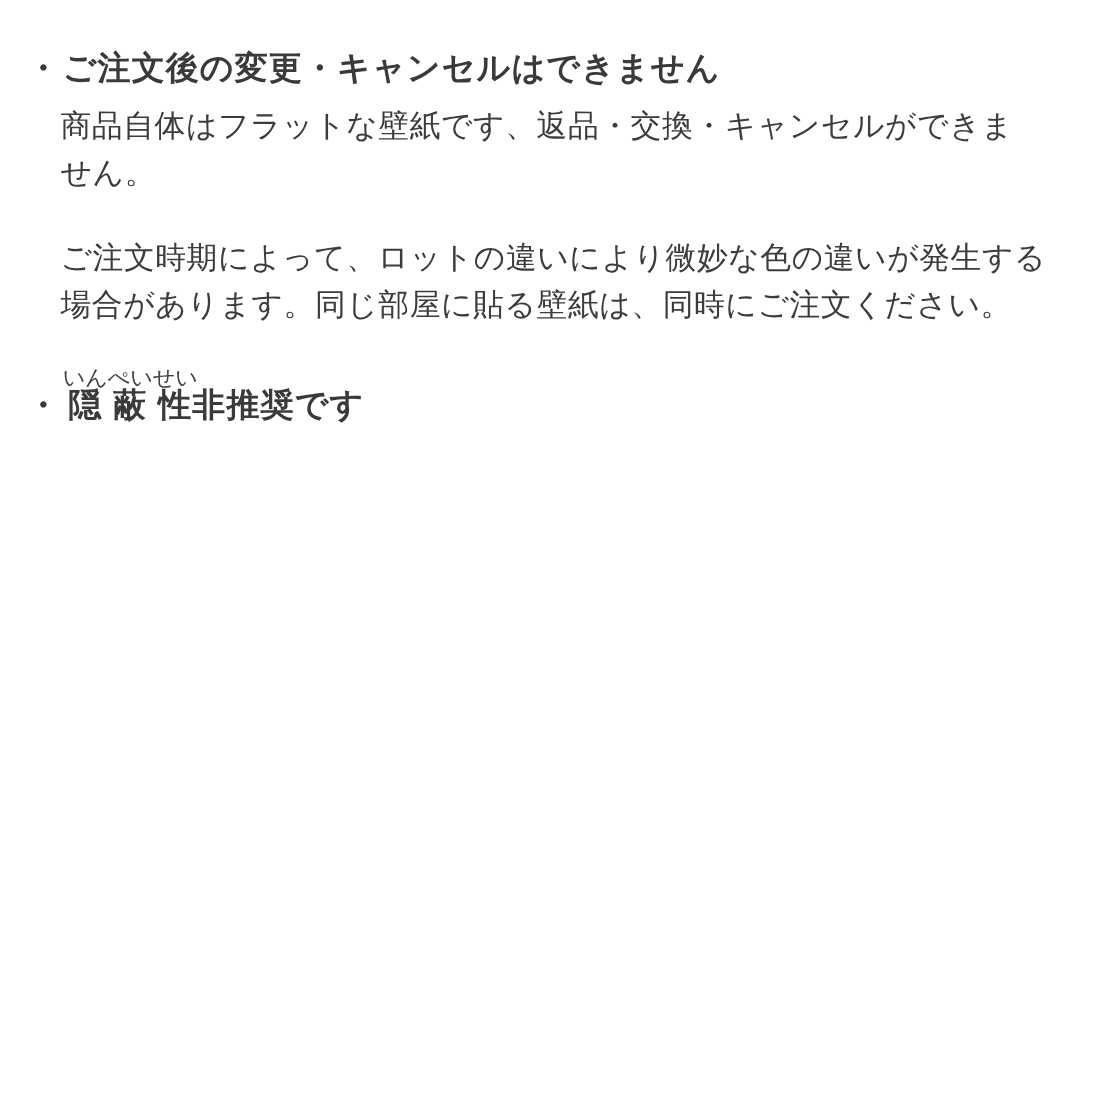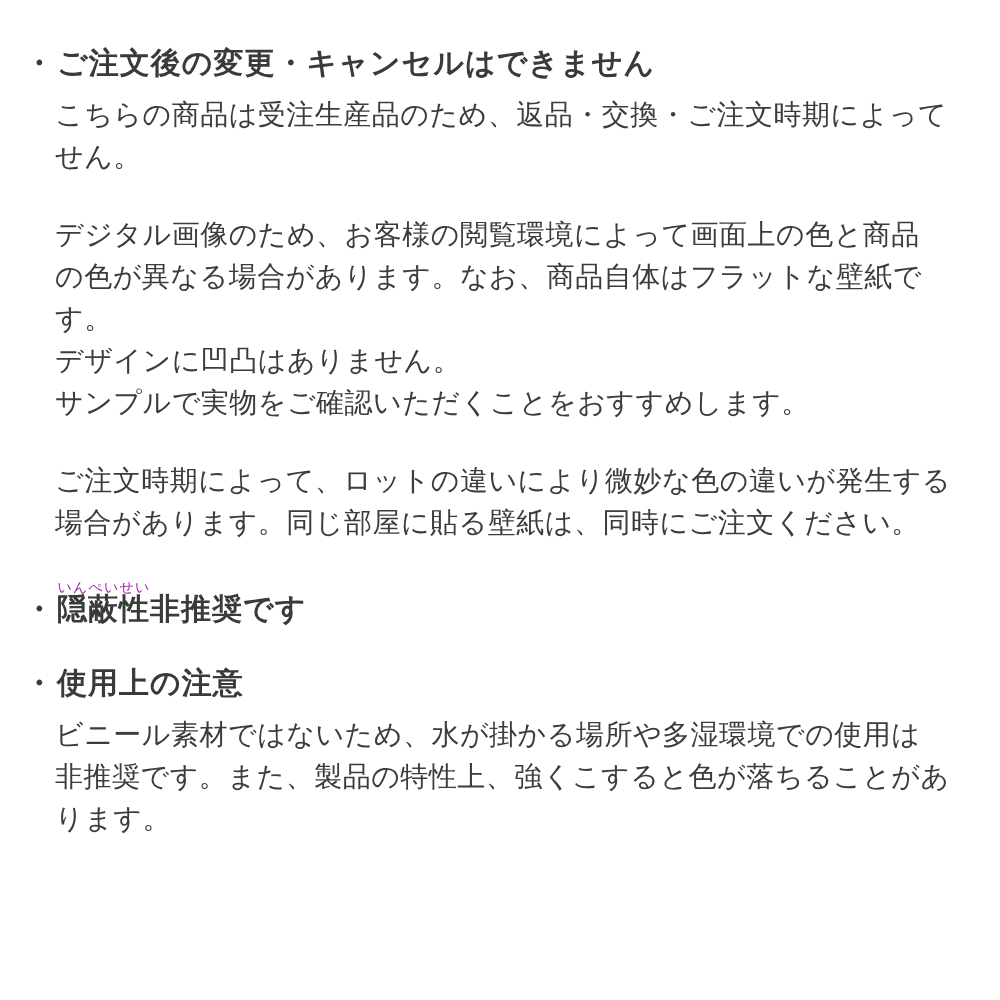--- a/index.html
+++ b/index.html
@@ -41,59 +41,47 @@
     line-height: 42px;
     letter-spacing: 0.5px;
     margin: 0 0 0 31px;
     white-space: pre-line;
     color: #3c3c3c;
   }
   ruby {
     ruby-position: over;
   }
   rt {
-    font-size: 14px;
+    font-size: 20px;
     font-weight: 400;
     letter-spacing: 0;
-    color: #a21caf;
+    color: #404040;
   }
 </style>
 </head>
 <body>
 
 <div class="page">
 
   <div class="section">
     <div class="section-heading">
       <span class="bullet">・</span><span>ご注文後の変更・キャンセルはできません</span>
     </div>
-    <div class="section-body">こちらの商品は受注生産品のため、返品・交換・ご注文時期によって
+    <div class="section-body">商品自体はフラットな壁紙です、返品・交換・キャンセルができま
 せん。</div>
   </div>
 
   <div class="section">
-    <div class="section-body">デジタル画像のため、お客様の閲覧環境によって画面上の色と商品
-の色が異なる場合があります。なお、商品自体はフラットな壁紙です。
-デザインに凹凸はありません。
-サンプルで実物をご確認いただくことをおすすめします。</div>
   </div>
 
   <div class="section">
     <div class="section-body">ご注文時期によって、ロットの違いにより微妙な色の違いが発生する
 場合があります。同じ部屋に貼る壁紙は、同時にご注文ください。</div>
   </div>
 
   <div class="section">
     <div class="section-heading">
       <span class="bullet">・</span><ruby><span>隠蔽性</span><rt>いんぺいせい</rt></ruby><span>非推奨です</span>
     </div>
   </div>
 
-  <div class="section">
-    <div class="section-heading">
-      <span class="bullet">・</span><span>使用上の注意</span>
-    </div>
-    <div class="section-body">ビニール素材ではないため、水が掛かる場所や多湿環境での使用は
-非推奨です。また、製品の特性上、強くこすると色が落ちることがあ
-ります。</div>
-  </div>
 
 </div>
 
 </body></html>

